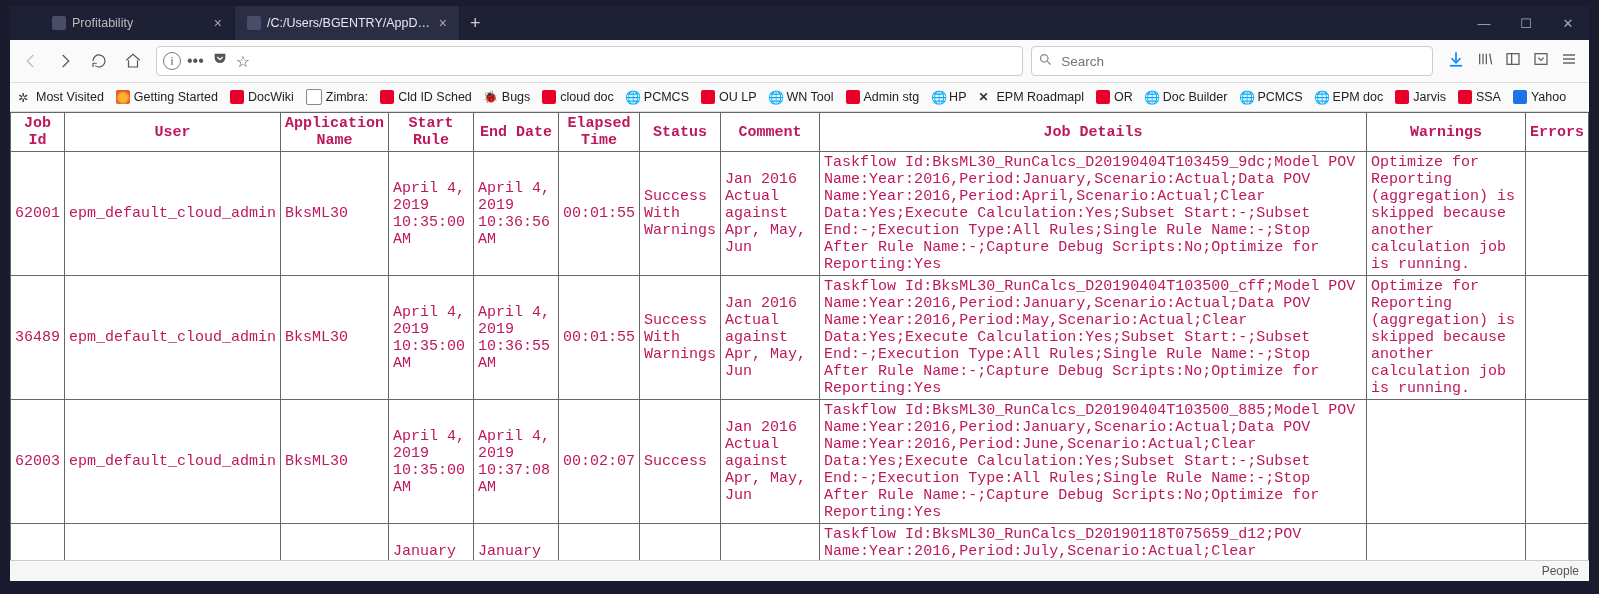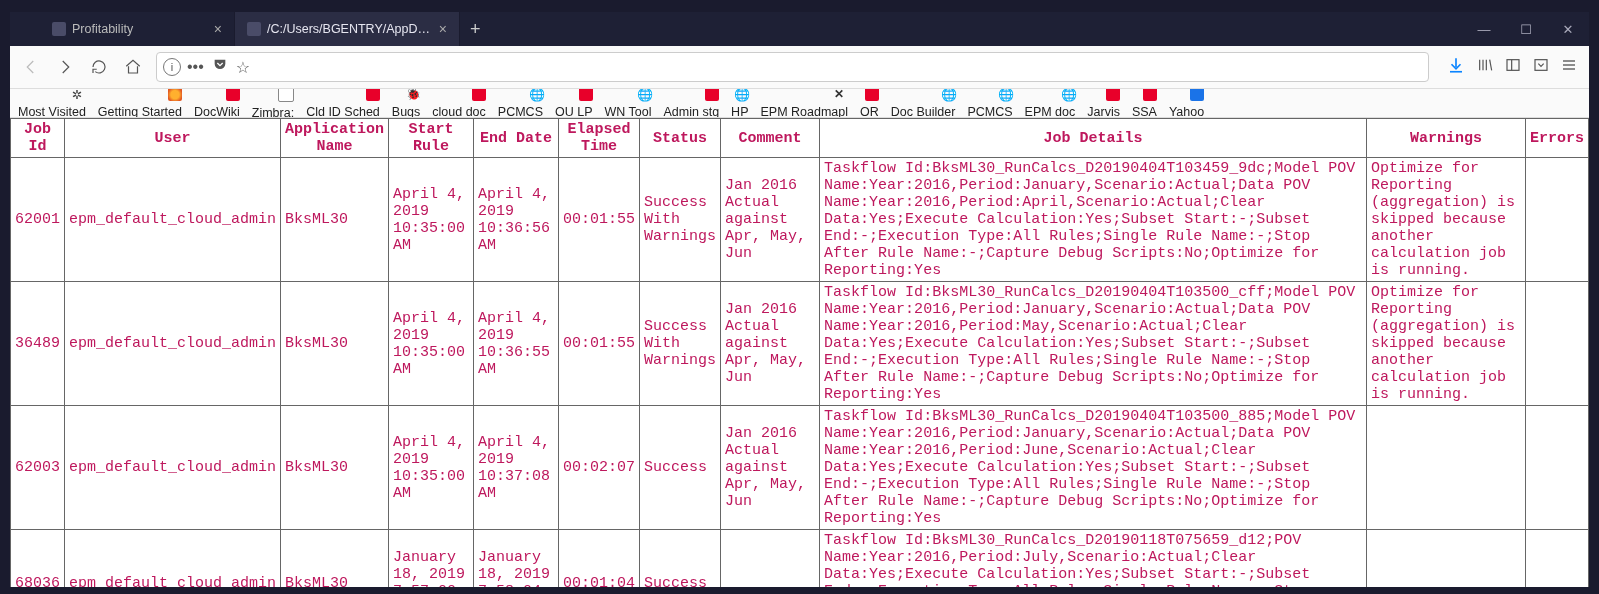--- a/index.html
+++ b/index.html
@@ -10,21 +10,21 @@
     background: #1a1b2e;
     color: #000;
     width: 1599px;
     height: 594px;
     overflow: hidden;
   }
   
   .window {
     position: absolute;
     left: 10px;
-    top: 12px;
+    top: 6px;
     width: 1579px;
     height: 575px;
     background: #fff;
     box-shadow: 0 0 0 1px #1a1b2e;
     display: flex;
     flex-direction: column;
   }
   .titlebar {
     background: #1e2035;
     height: 34px;
@@ -184,24 +184,23 @@
     align-items: center;
     gap: 8px;
     padding: 0 6px;
     font-size: 12.5px;
     color: #222;
     overflow: hidden;
     white-space: nowrap;
   }
   .bm {
     display: flex;
-    align-items: flex-end;
+    align-items: center;
     gap: 4px;
     padding: 0 2px;
-    flex-direction: column;
   }
   .bm .ic {
     width: 14px;
     height: 14px;
     display: inline-block;
     border-radius: 2px;
   }
   .ic-mostv::before { content: '✲'; color: #444; }
   .ic-ff { background: radial-gradient(circle at 50% 55%, #ffb02e 40%, #e25822 70%); border-radius: 50%; }
   .ic-oracle { background: #e8002a; }
@@ -308,20 +307,29 @@
       <div class="right">
         <span>•••</span>
         <span style="position:relative;">
           <svg width="16" height="16" viewBox="0 0 24 24" fill="#555">
               <path d="M4 4h16v6a8 8 0 0 1-16 0z"></path>
               <path d="M8 9l4 4 4-4" fill="none" stroke="#fff" stroke-width="2"></path>
             </svg>
         </span>
         <span>☆</span>
       </div>
+    </div>
+    <div class="searchbar">
+      <span style="color:#888;">
+        <svg width="15" height="15" viewBox="0 0 24 24" fill="none" stroke="#888" stroke-width="2">
+            <circle cx="10" cy="10" r="6"></circle>
+            <path d="M20 20l-5-5"></path>
+          </svg>
+      </span>
+      <input type="text" placeholder="Search" style="">
     </div>
     <div class="tool-icons">
       <span class="dl">
         <svg width="18" height="18" viewBox="0 0 24 24" fill="none" stroke="#0a84ff" stroke-width="2.2">
             <path d="M12 3v12"></path>
             <path d="M6 11l6 6 6-6"></path>
             <path d="M4 21h16"></path>
           </svg>
       </span>
       <span>
@@ -504,13 +512,16 @@
           <td>Success</td>
           <td></td>
           <td>Taskflow Id:BksML30_RunCalcs_D20190118T075659_d12;POV Name:Year:2016,Period:July,Scenario:Actual;Clear Data:Yes;Execute Calculation:Yes;Subset Start:-;Subset End:-;Execution Type:All Rules;Single Rule Name:-;Stop After Rule Name:-;Capture Debug Scripts:No;Optimize for Reporting:Yes</td>
           <td></td>
           <td></td>
         </tr>
       </tbody>
     </table>
   </div>
 
+  <div class="statusbar">
+    <span>People</span>
+  </div>
 </div>
 
 </body></html>

